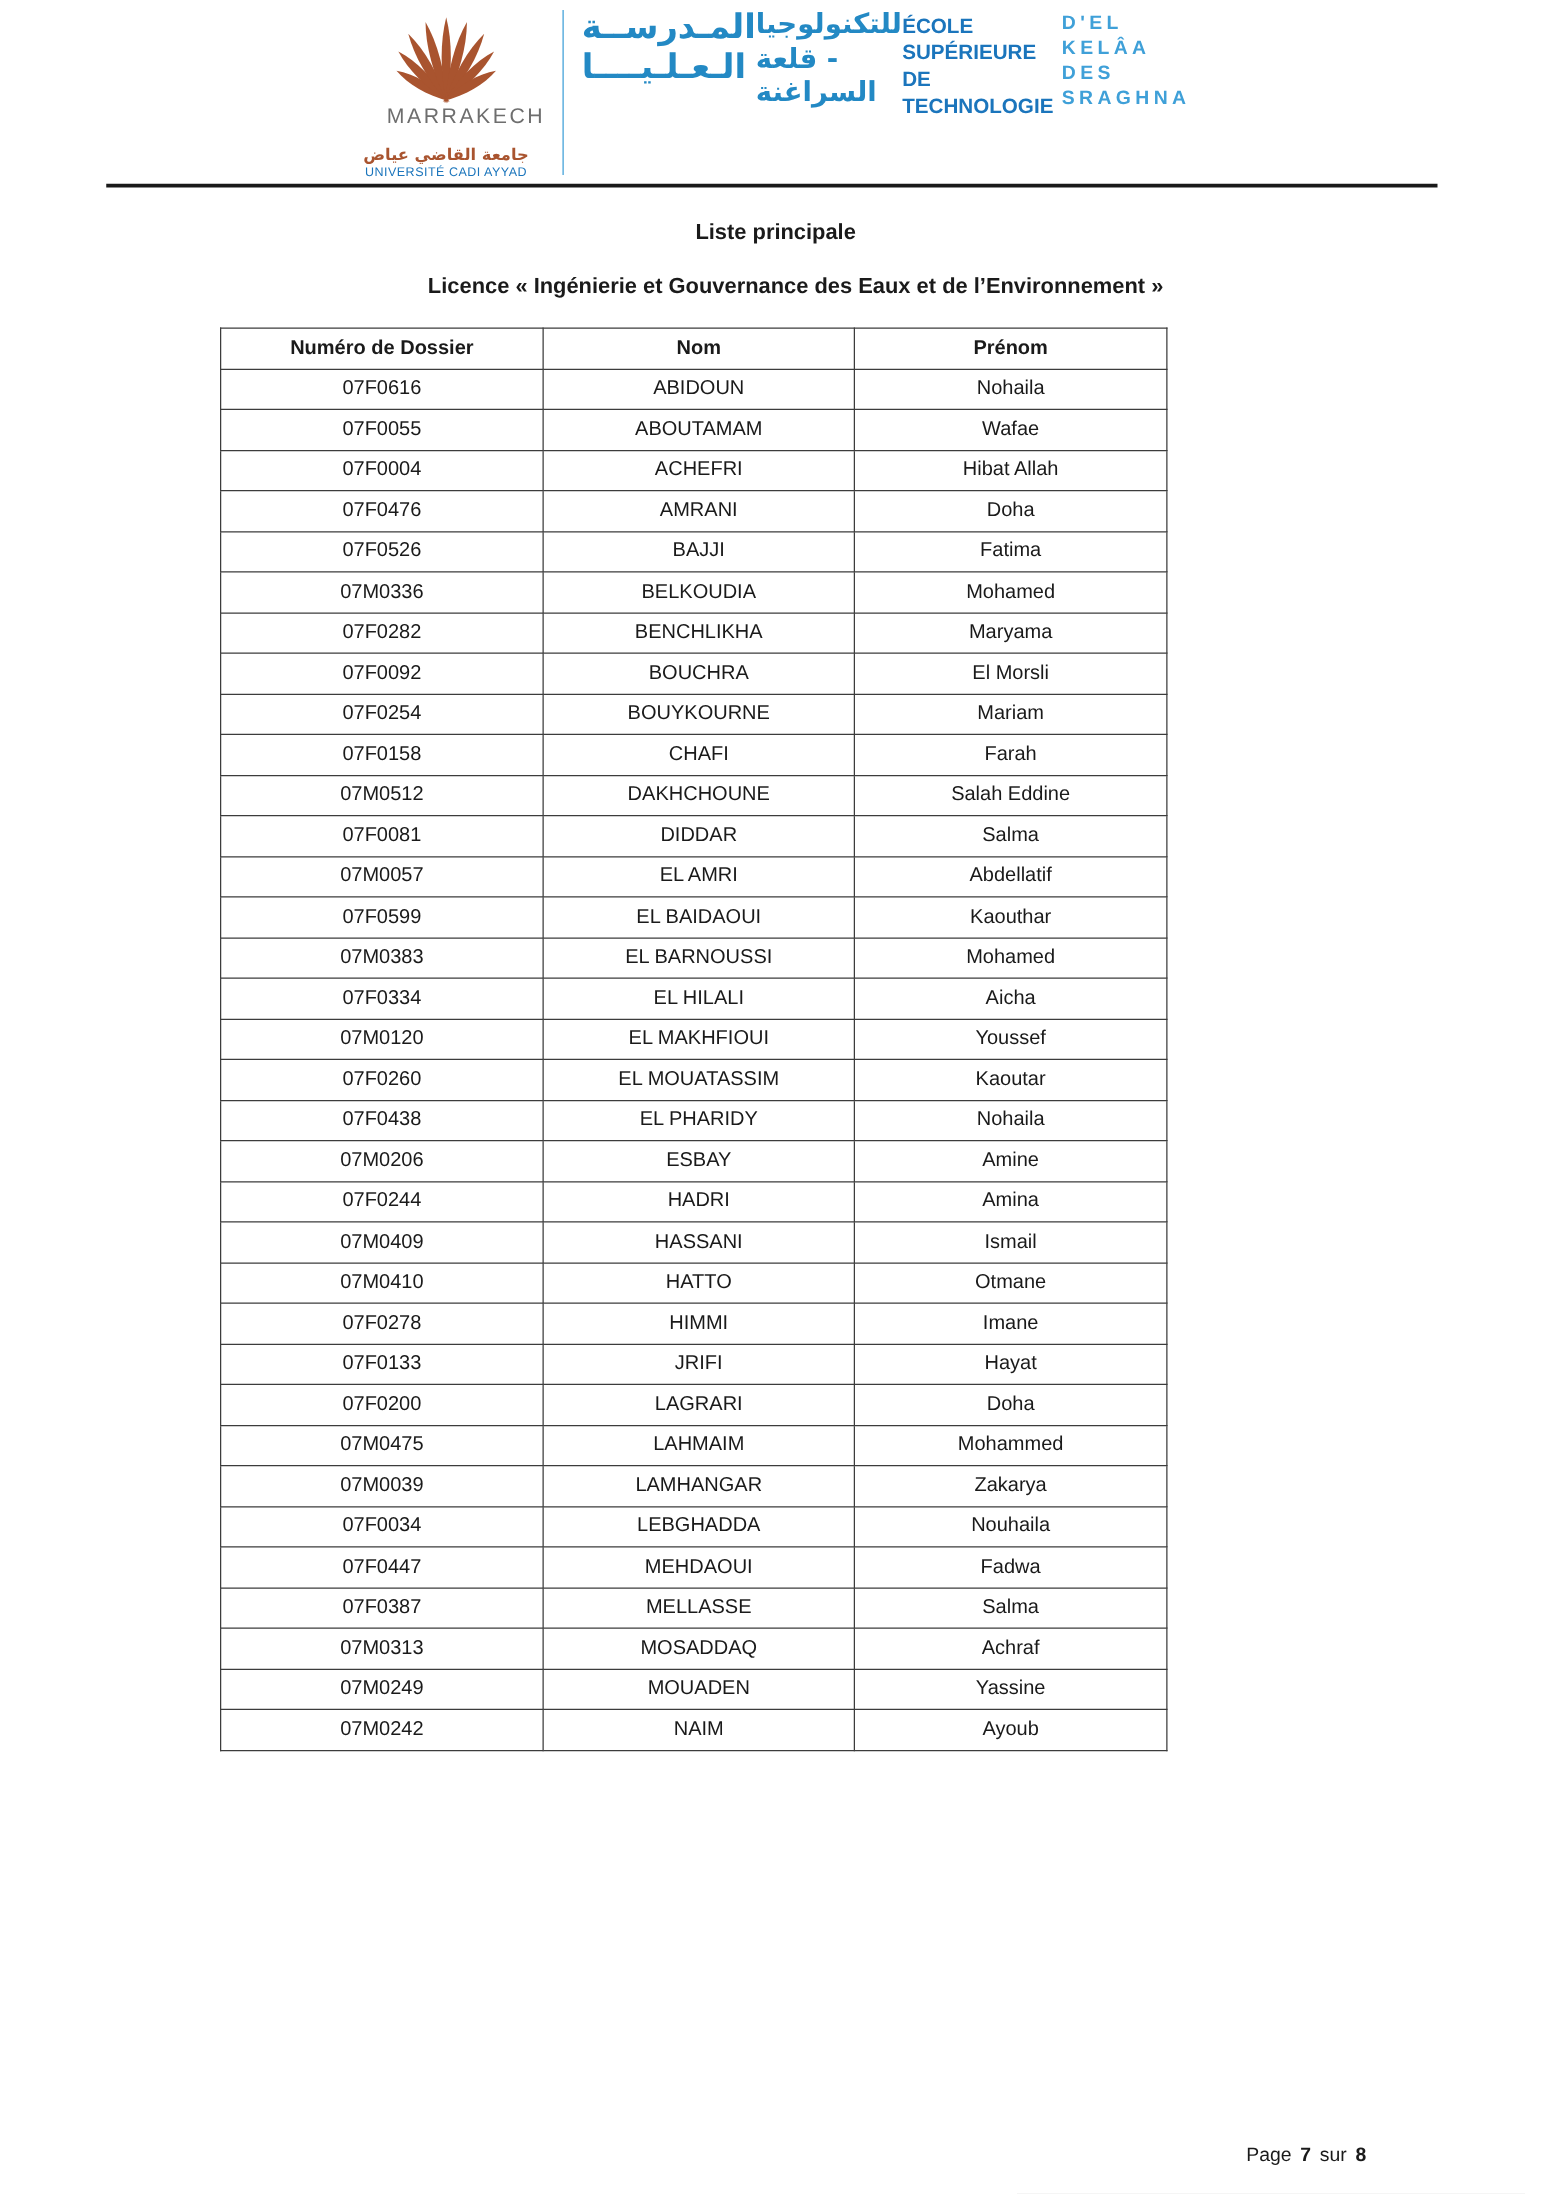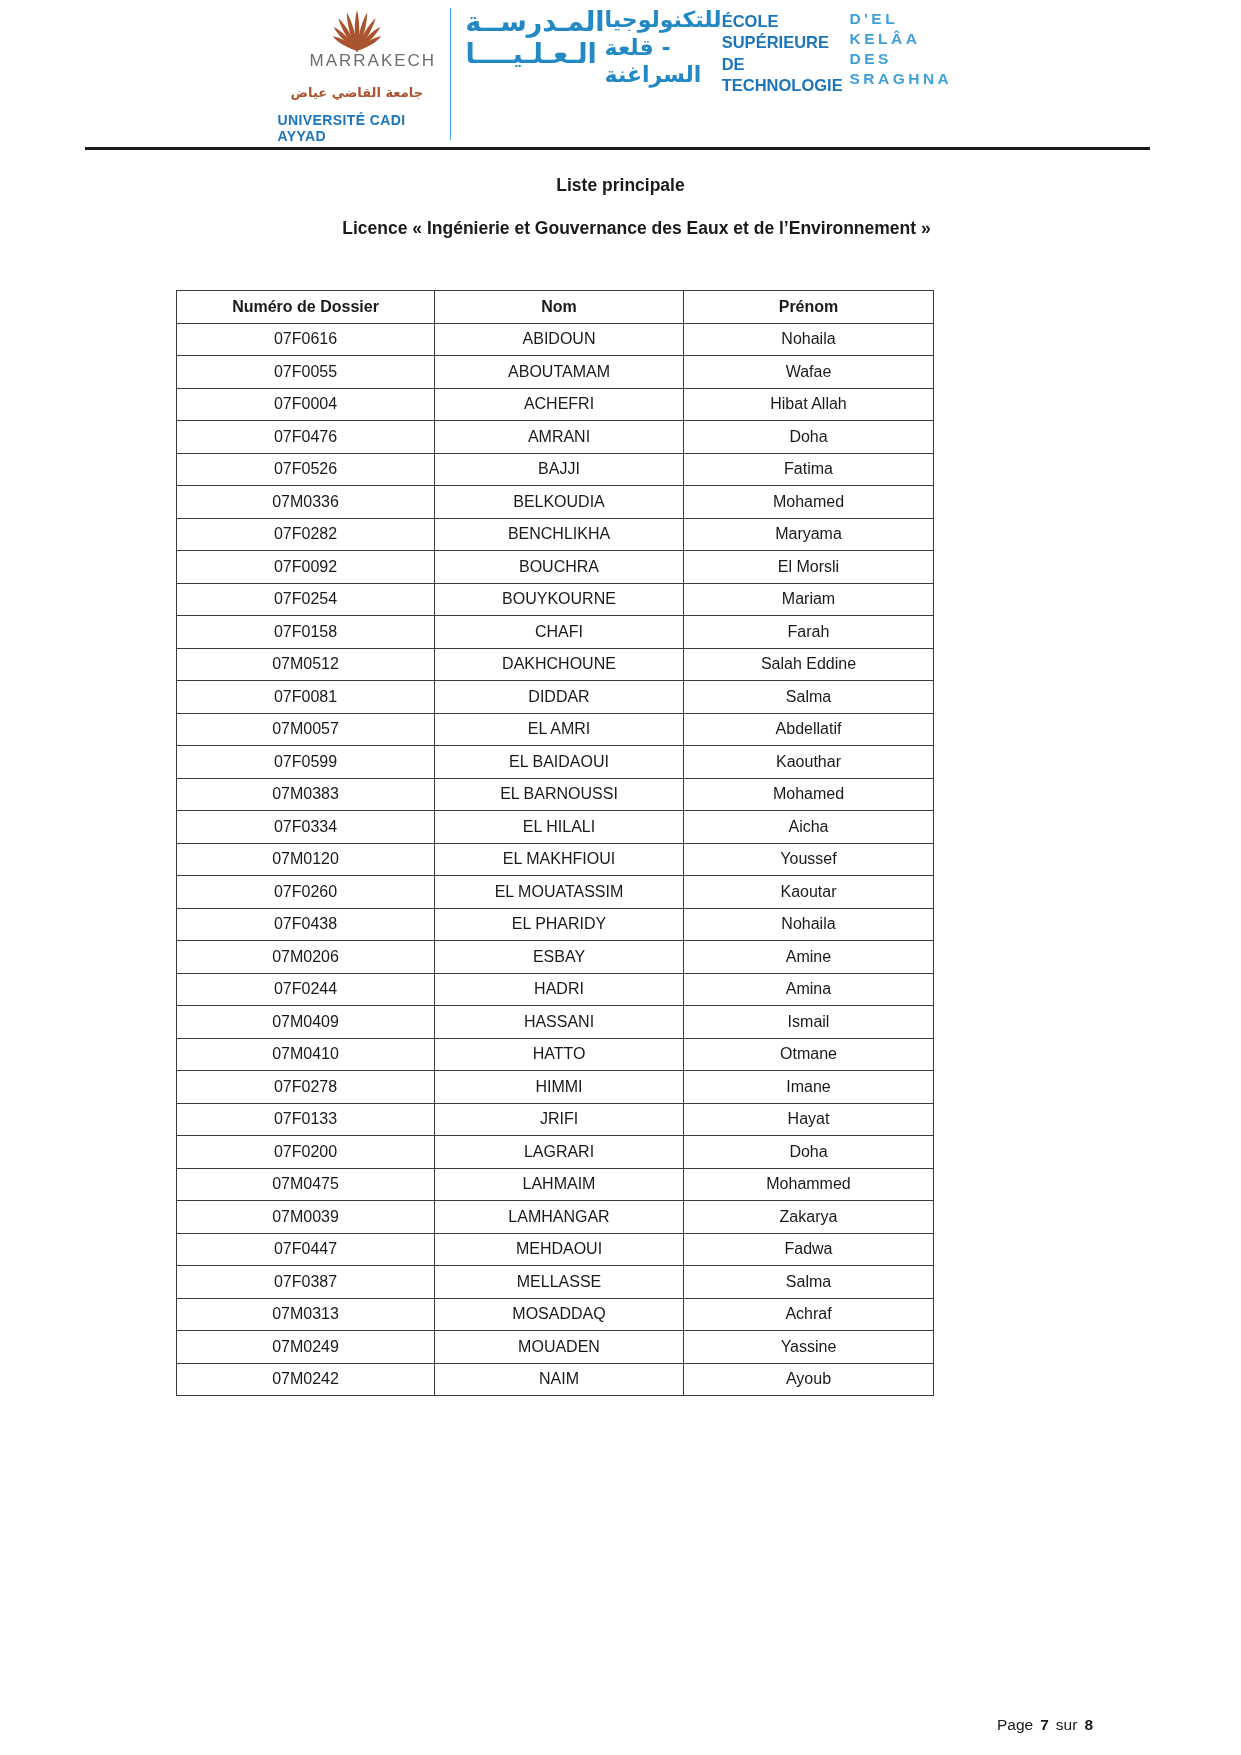--- a/index.html
+++ b/index.html
@@ -23,21 +23,21 @@
   .logo-fan{width:118px;height:92px;display:block;}
   .logo-wordmark{
     font-size:17px;letter-spacing:2px;color:#6e6e6e;font-weight:400;
     margin-top:-2px;line-height:1;margin-left:32px;
   }
   .logo-arabic{
     font-family:"DejaVu Sans",sans-serif;
     font-size:13px;color:var(--logo-brown);font-weight:bold;line-height:1.15;margin-top:17px;
   }
   .logo-univ{
-    font-size:14px;color:var(--blue-dark);font-weight:bold;letter-spacing:.4px;line-height:1.1;margin-top:12px;
+    font-size:10px;color:var(--blue-dark);font-weight:normal;letter-spacing:.4px;line-height:1.1;
   }
   .vertical-divider{
     width:3px;background:var(--blue-light);margin-top:4px;height:132px;
   }
   .school-block{
     display:flex;flex-direction:row;justify-content:flex-start;
     padding-top:2px;min-width:360px;
   }
   .school-arabic-1{
     font-family:"DejaVu Sans",sans-serif;direction:rtl;
@@ -63,21 +63,20 @@
   }
   .doc-subtitle{
     position:absolute;top:218px;left:16px;width:100%;text-align:center;
     font-size:17.5px;font-weight:bold;
   }
   
   table.roster{
     position:absolute;left:176px;top:262px;width:757px;
     border-collapse:collapse;table-layout:fixed;
     font-size:16px;
-    margin-top:28px;
   }
   table.roster col.c1{width:258px;}
   table.roster col.c2{width:249px;}
   table.roster col.c3{width:250px;}
   table.roster th,table.roster td{
     border:1px solid #3c3c3c;
     text-align:center;vertical-align:middle;
     padding:0;overflow:hidden;white-space:nowrap;
   }
   table.roster tr{height:32.5px;}
@@ -277,20 +276,25 @@
           <td>07M0475</td>
           <td>LAHMAIM</td>
           <td>Mohammed</td>
         </tr>
         <tr>
           <td>07M0039</td>
           <td>LAMHANGAR</td>
           <td>Zakarya</td>
         </tr>
         <tr>
+          <td>07F0034</td>
+          <td>LEBGHADDA</td>
+          <td>Nouhaila</td>
+        </tr>
+        <tr>
           <td>07F0447</td>
           <td>MEHDAOUI</td>
           <td>Fadwa</td>
         </tr>
         <tr>
           <td>07F0387</td>
           <td>MELLASSE</td>
           <td>Salma</td>
         </tr>
         <tr>

